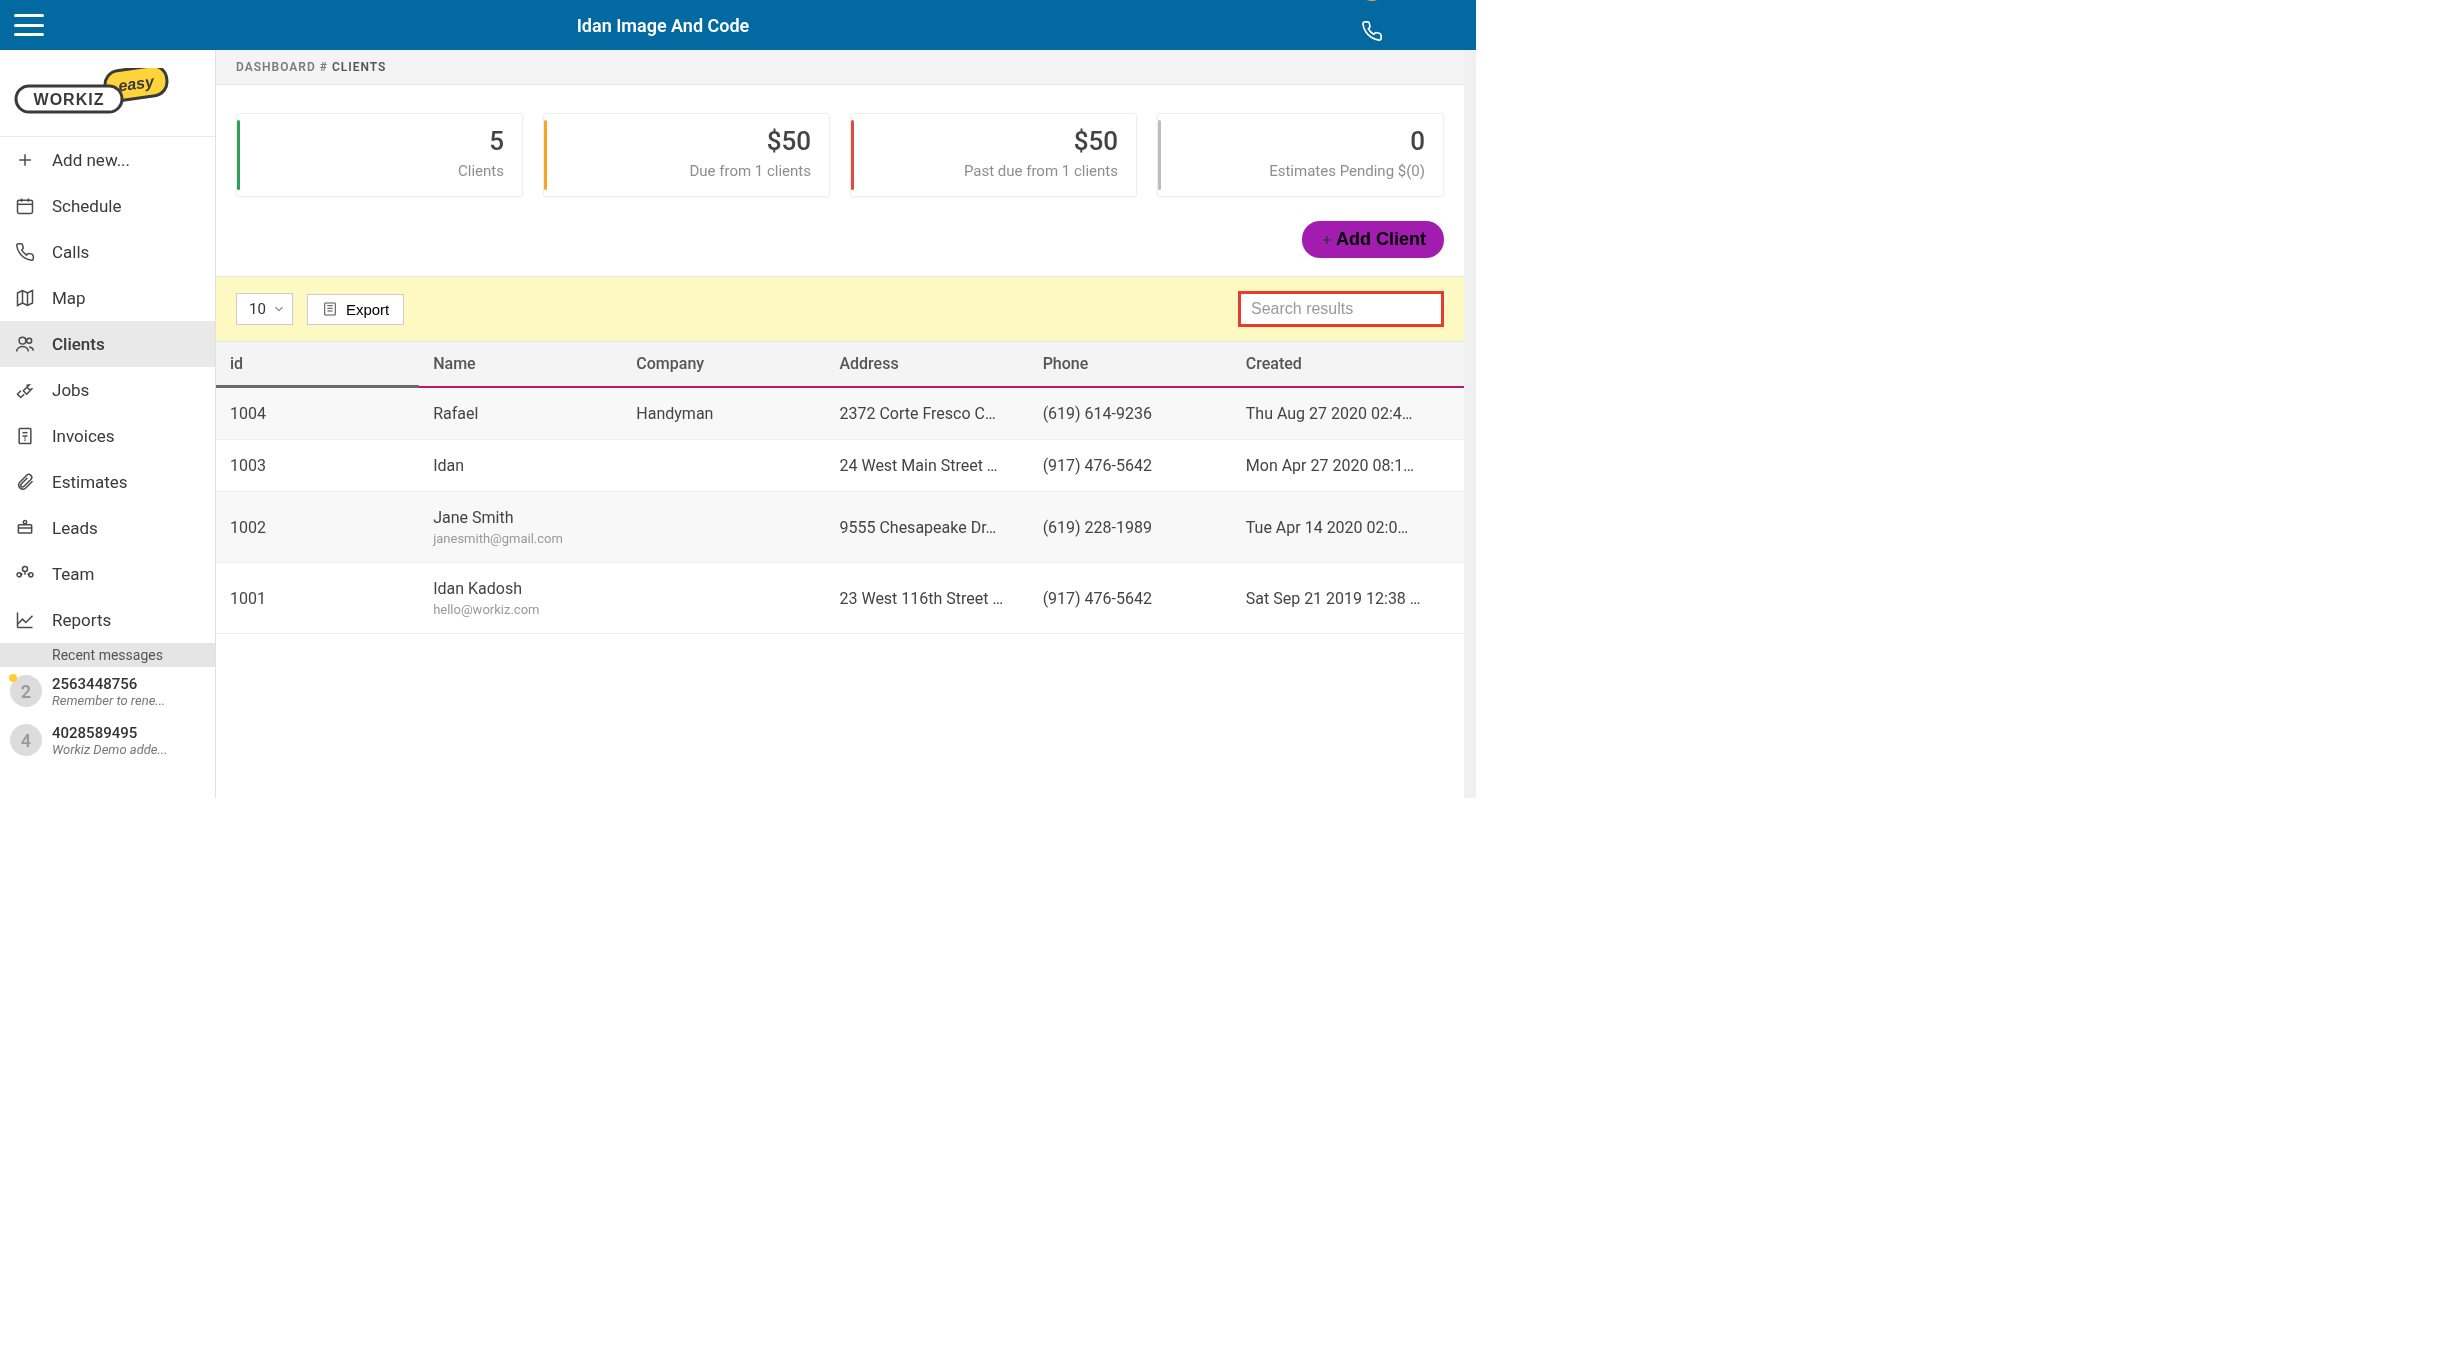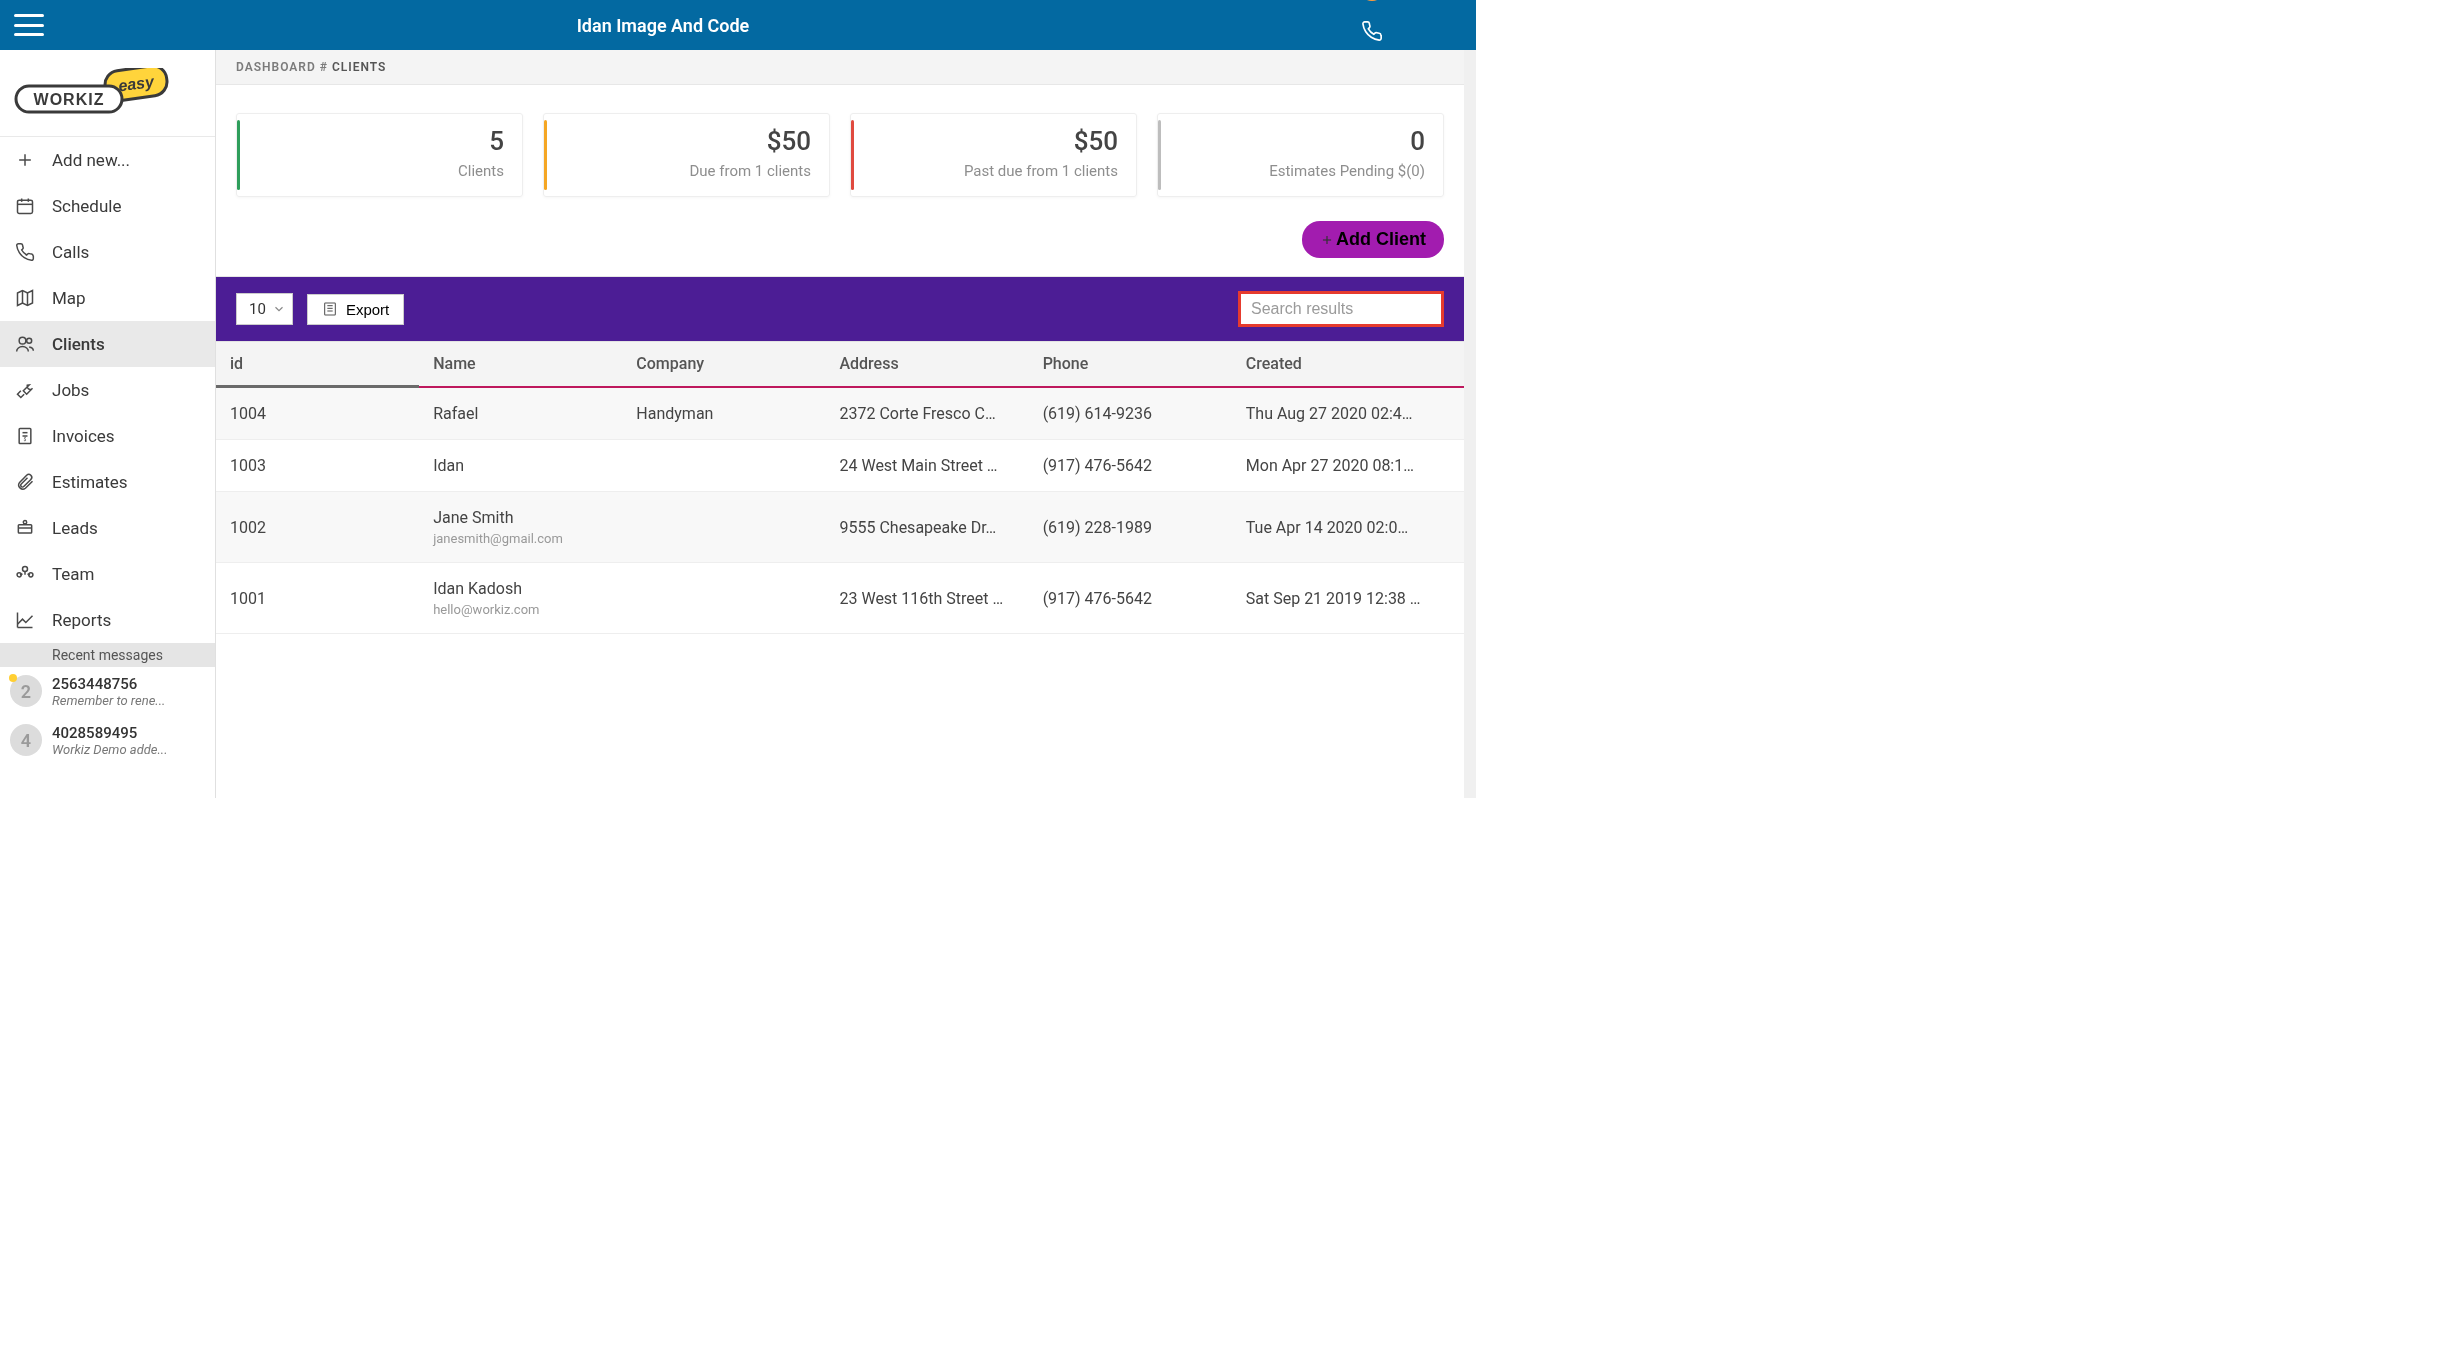--- a/index.html
+++ b/index.html
@@ -48,21 +48,21 @@
   .stat.red::before{background:#e04a3f;}
   .stat.gray::before{background:#bdbdbd;}
   .stat .value{font-size:26px;font-weight:500;color:#444;}
   .stat .label{font-size:15px;color:#8e8e8e;margin-top:6px;}
 
   .actions-row { display:flex; justify-content:flex-end; padding:10px 20px 18px 20px;}
   .add-client { background:#a21caf; border:none; border-radius:18px; padding:8px 18px; font-size:18px; font-weight:600; display:flex; align-items:center; gap:2px; cursor:pointer;}
   .add-client svg{width:14px;height:14px;stroke:#333;stroke-width:2;}
 
   .table-area { border-top:1px solid #e6e6e6; flex:1; display:flex; flex-direction:column; min-height:0;}
-  .table-controls { background:#4c1d95; padding:14px 20px; display:flex; align-items:center; gap:14px;}
+  .table-controls { background:#fef9c3; padding:14px 20px; display:flex; align-items:center; gap:14px;}
   .select-box { border:1px solid #ccc; padding:6px 26px 6px 12px; background:#fff; font-size:15px; display:flex; align-items:center; gap:10px; cursor:pointer; position:relative;}
   .select-box svg{position:absolute;right:6px;width:14px;height:14px;stroke:#888;fill:none;stroke-width:2;}
   .export-btn { border:1px solid #ccc; background:#fff; padding:6px 14px; font-size:15px; display:flex; align-items:center; gap:8px; cursor:pointer;}
   .export-btn svg{width:16px;height:16px;stroke:#555;fill:none;stroke-width:1.6;}
   .table-controls .spacer{flex:1;}
   .results-search { border:3px solid #e63b2e; padding:6px 10px; width:206px; font-size:16px; color:#888; background:#fff;}
   .results-search::placeholder{color:#9a9a9a;}
 
   table.clients { width:100%; border-collapse:collapse; table-layout:fixed;}
   table.clients th { text-align:left; font-weight:500; font-size:16px; color:#555; background:#f4f4f4; padding:12px 14px; border-top:1px solid #e3e3e3; border-bottom:2px solid #be185d;}

